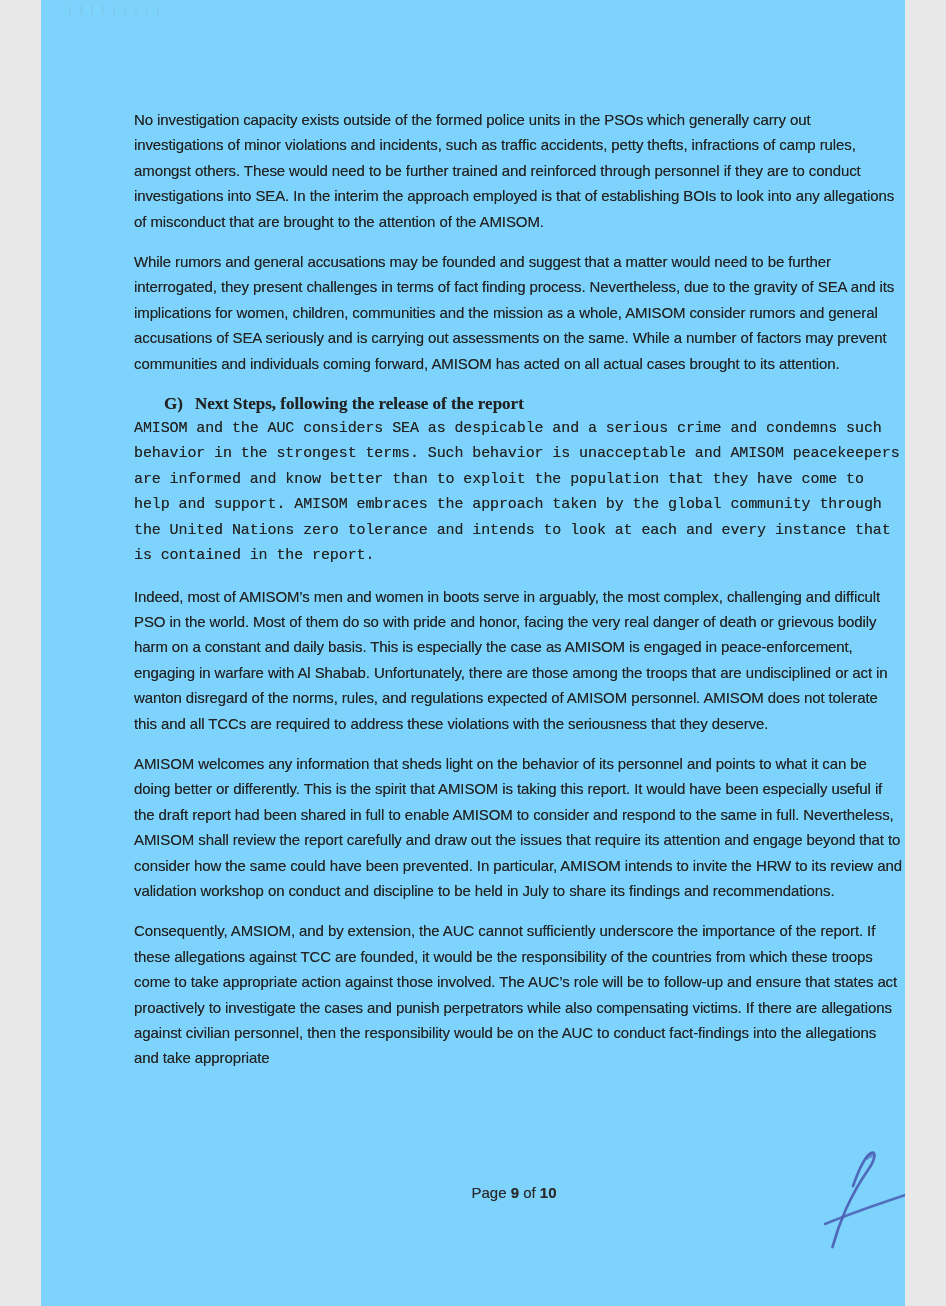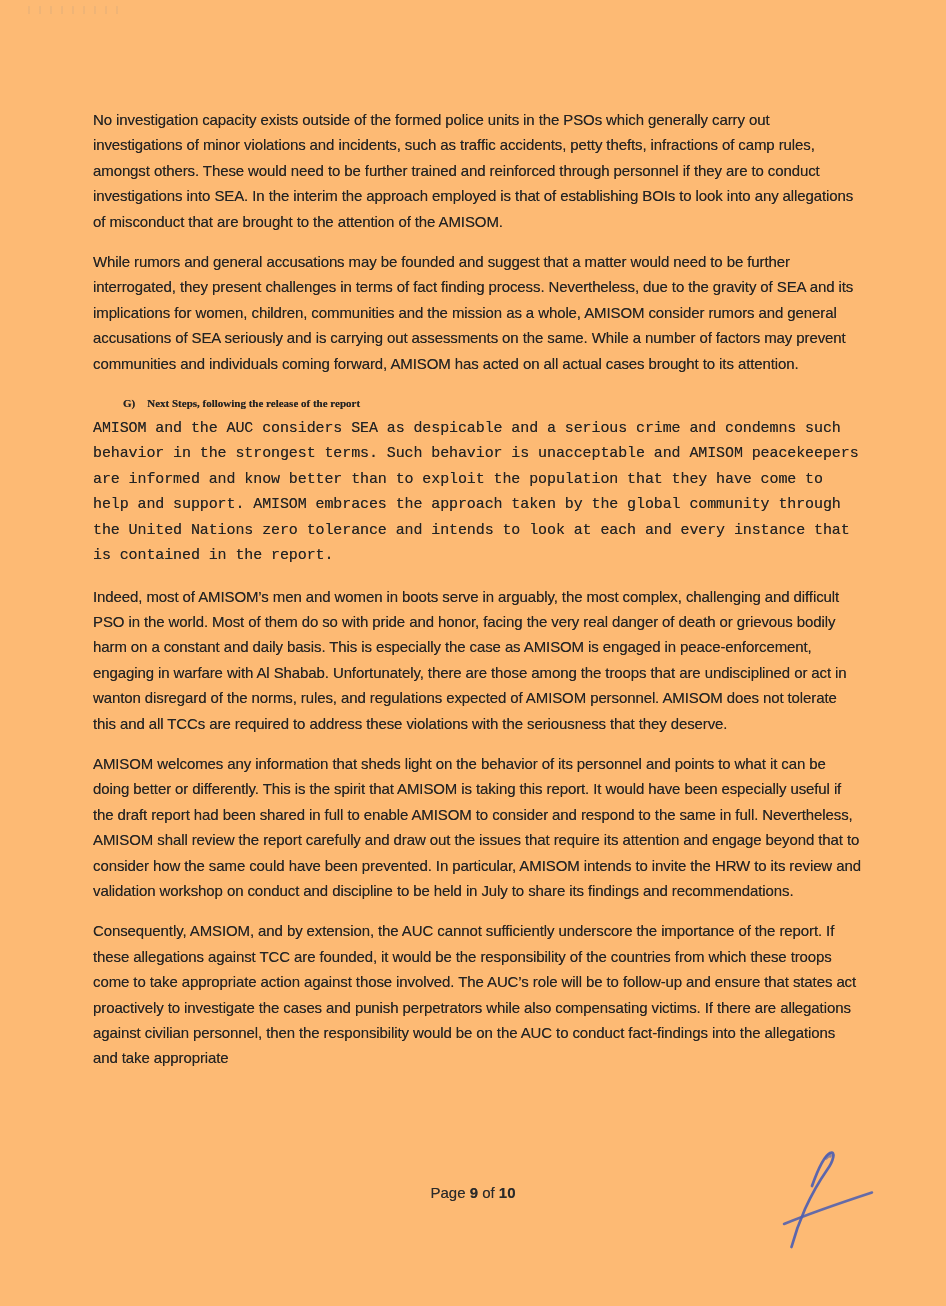--- a/index.html
+++ b/index.html
@@ -2,45 +2,45 @@
 <html><head>
 <meta charset="utf-8">
 <style>
   html, body {
     margin: 0;
     padding: 0;
     background: #e8e8e8;
   }
   .page {
     position: relative;
-    width: 946px;
+    width: 864px;
     height: 1306px;
     margin: 0 auto;
-    background: #fdba74;
+    background: #7dd3fc;
     overflow: hidden;
     color: #232323;
   }
   .content {
     position: absolute;
     left: 93px;
     top: 107px;
     width: 768px;
     font-family: "Liberation Sans", "DejaVu Sans", sans-serif;
     font-size: 15px;
     line-height: 25.4px;
     letter-spacing: -0.1px;
     text-align: left;
     text-shadow: 0 0 0.5px rgba(30,30,30,0.55);
   }
   .content p {
     margin: 0 0 15px 0;
   }
   .section-heading {
     font-family: "Liberation Serif", "DejaVu Serif", serif;
-    font-size: 11px;
+    font-size: 17px;
     font-weight: bold;
     letter-spacing: 0;
     margin: 1px 0 0 30px;
     line-height: 25px;
   }
   .section-heading .heading-text {
     margin-left: 12px;
   }
   .content p.after-heading {
     margin-top: 0;

